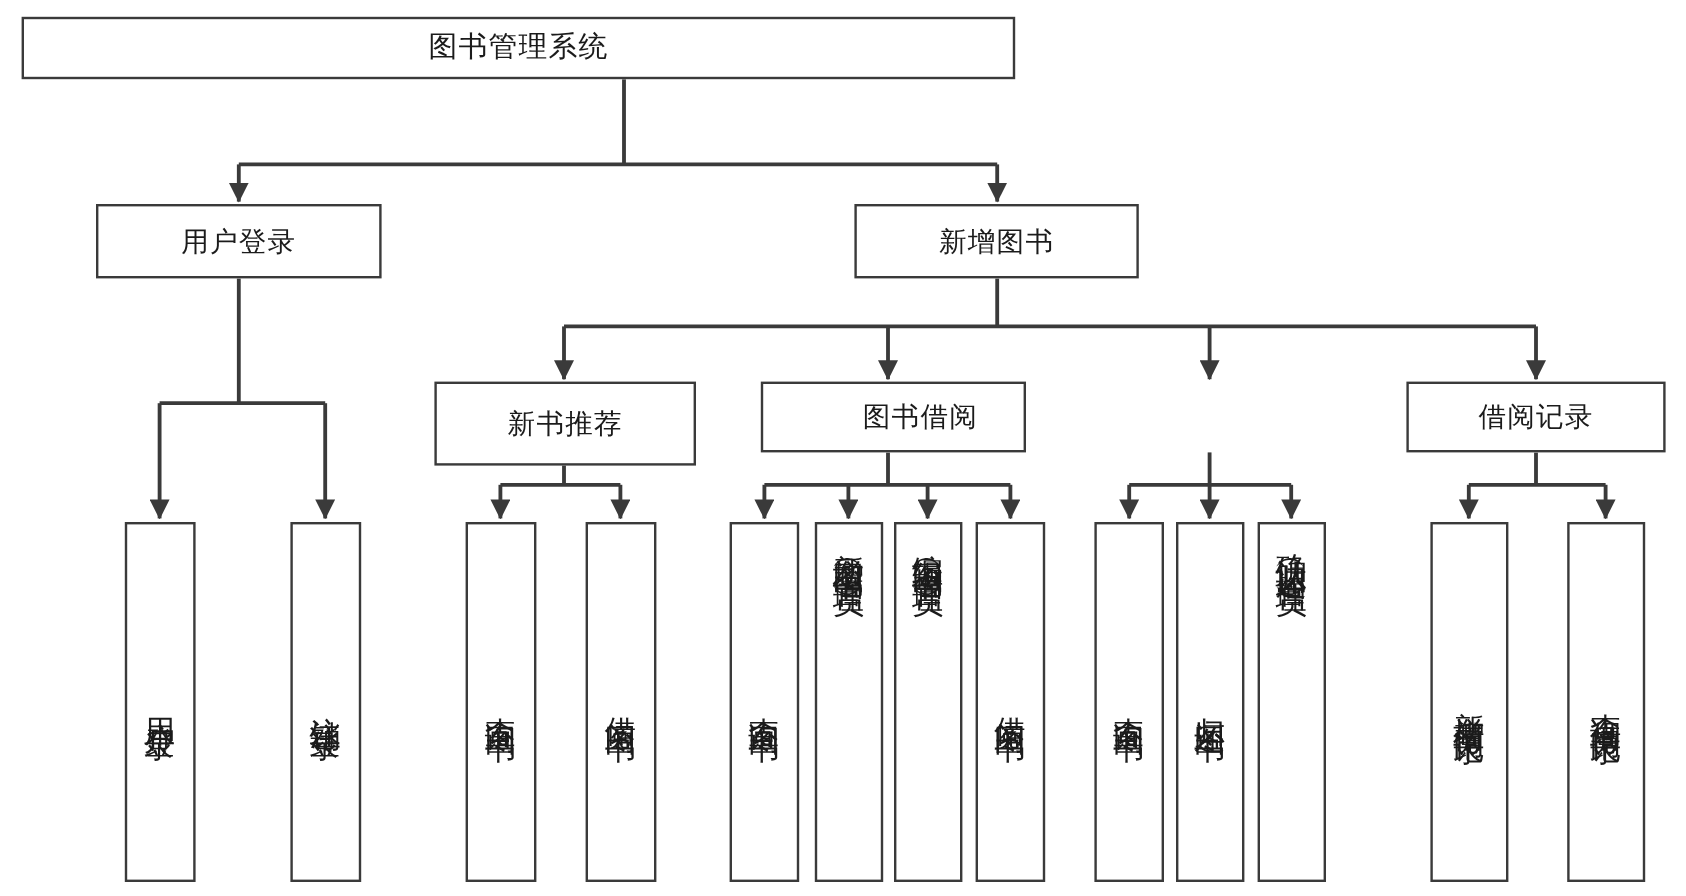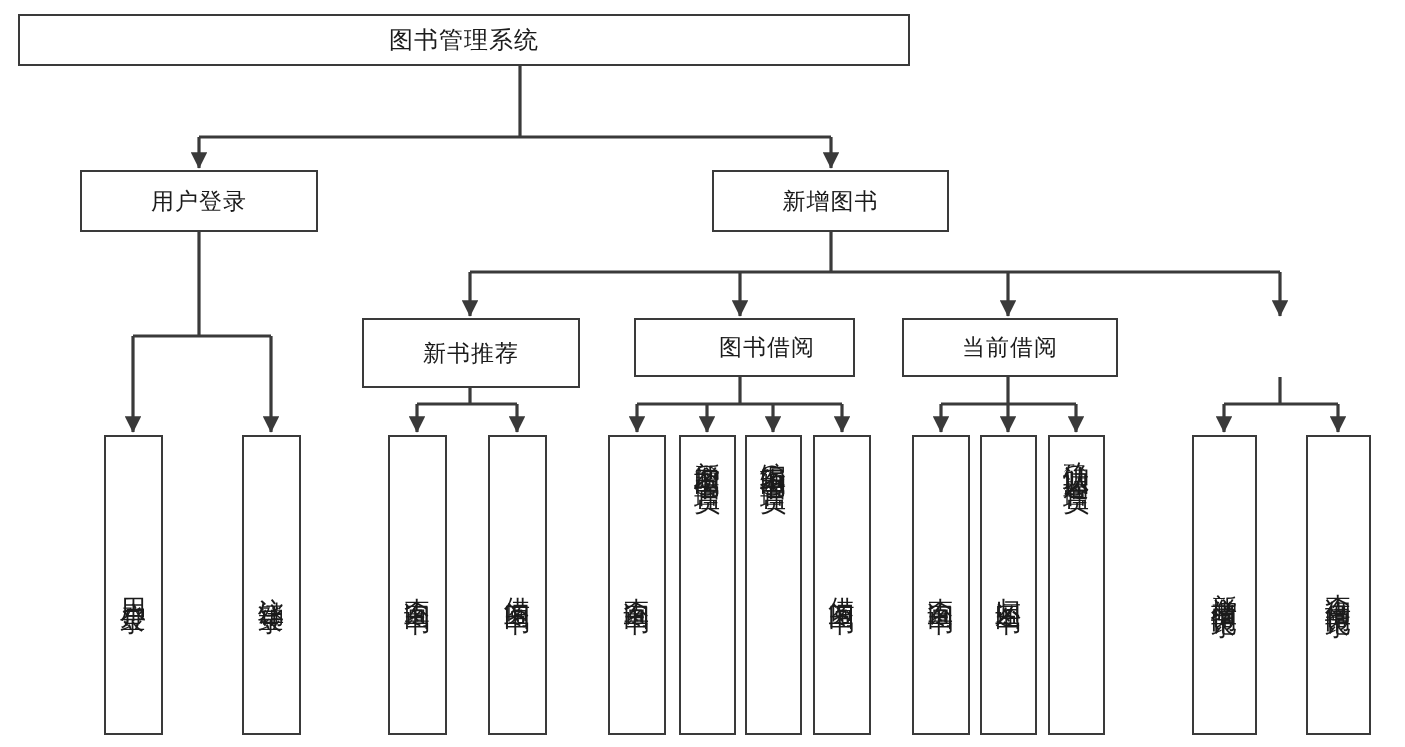--- a/index.html
+++ b/index.html
@@ -123,39 +123,39 @@
       <path d="M 1008 404 L 1008 432" marker-end="url(#arrow)"></path>
       <path d="M 1076 404 L 1076 432" marker-end="url(#arrow)"></path>
 
       <path d="M 1280 377 L 1280 404"></path>
       <path d="M 1224 404 L 1338 404"></path>
       <path d="M 1224 404 L 1224 432" marker-end="url(#arrow)"></path>
       <path d="M 1338 404 L 1338 432" marker-end="url(#arrow)"></path>
     </g>
   </svg>
 
-  <div class="node horiz root" style="left:18px; top:14px; width:892px; height:52px;">
+  <div class="node horiz root" style="left:18px; top:14px; width:828px; height:52px;">
     <span class="node-label">图书管理系统</span>
   </div>
 
   <div class="node horiz" style="left:80px; top:170px; width:238px; height:62px;">
     <span class="node-label">用户登录</span>
   </div>
   <div class="node horiz" style="left:712px; top:170px; width:237px; height:62px;">
     <span class="node-label">新增图书</span>
   </div>
 
   <div class="node horiz" style="left:362px; top:318px; width:218px; height:70px;">
     <span class="node-label">新书推荐</span>
   </div>
   <div class="node horiz" style="left:634px; top:318px; width:221px; height:59px;padding-left:45px;">
     <span class="node-label">图书借阅</span>
   </div>
-  <div class="node horiz" style="left:902px; top:318px; width:216px; height:59px;">
-    <span class="node-label">当前借阅</span>
+  <div class="node horiz" style="left:1172px; top:318px; width:216px; height:59px;">
+    <span class="node-label">借阅记录</span>
   </div>
 
   <div class="node vert centered" style="left:104px; top:435px; width:59px; height:300px;">
     <span class="node-label">用户登录</span>
   </div>
   <div class="node vert centered" style="left:242px; top:435px; width:59px; height:300px;">
     <span class="node-label">注销登录</span>
   </div>
 
   <div class="node vert centered" style="left:388px; top:435px; width:59px; height:300px;">

